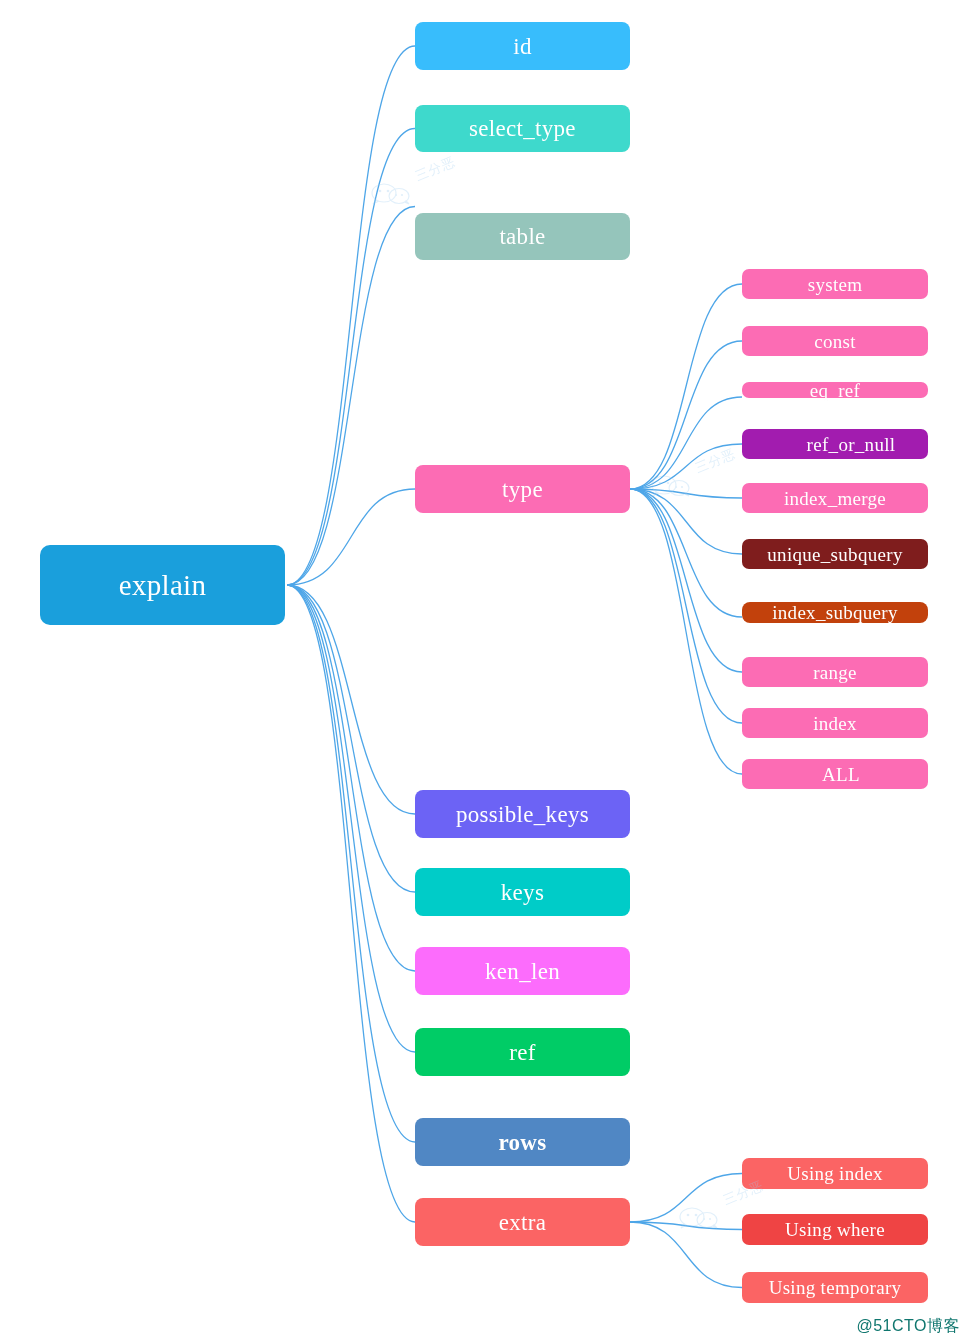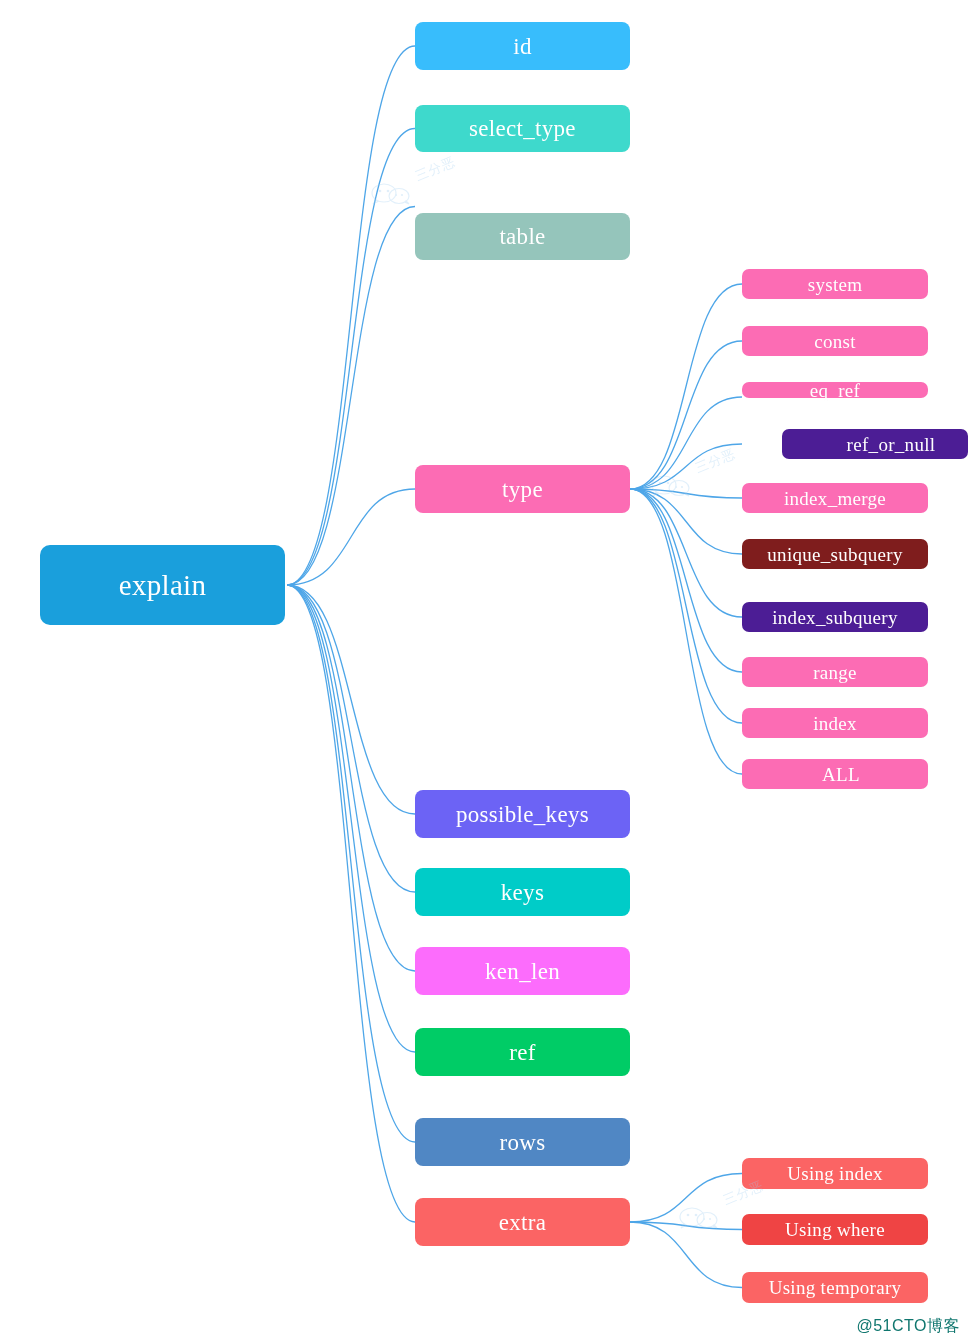--- a/index.html
+++ b/index.html
@@ -133,30 +133,30 @@
       </div>
       <div class="node leaf" style="left: 742px; top: 269px; width: 186px; height: 30px; background: rgb(252, 108, 180);">
         <span>system</span>
       </div>
       <div class="node leaf" style="left: 742px; top: 326px; width: 186px; height: 30px; background: rgb(252, 108, 180);">
         <span>const</span>
       </div>
       <div class="node leaf" style="left: 742px; top: 382px; width: 186px; height: 16px; background: rgb(252, 108, 180);">
         <span>eq_ref</span>
       </div>
-      <div class="node leaf" style="left: 782px; top: 429px; width: 186px; height: 30px; background: #4c1d95; padding-left: 32px;">
+      <div class="node leaf" style="left: 742px; top: 429px; width: 186px; height: 30px; background: #a21caf; padding-left: 32px;">
         <span>ref_or_null</span>
       </div>
       <div class="node leaf" style="left: 742px; top: 483px; width: 186px; height: 30px; background: rgb(252, 108, 180);">
         <span>index_merge</span>
       </div>
       <div class="node leaf" style="left: 742px; top: 539px; width: 186px; height: 30px; background: #7f1d1d;">
         <span>unique_subquery</span>
       </div>
-      <div class="node leaf" style="left: 742px; top: 602px; width: 186px; height: 30px; background: #4c1d95;">
+      <div class="node leaf" style="left: 742px; top: 602px; width: 186px; height: 21px; background: #c2410c; border-radius: 8px;">
         <span>index_subquery</span>
       </div>
       <div class="node leaf" style="left: 742px; top: 657px; width: 186px; height: 30px; background: rgb(252, 108, 180);">
         <span>range</span>
       </div>
       <div class="node leaf" style="left: 742px; top: 708px; width: 186px; height: 30px; background: rgb(252, 108, 180);">
         <span>index</span>
       </div>
       <div class="node leaf" style="left: 742px; top: 759px; width: 186px; height: 30px; background: rgb(252, 108, 180); padding-left: 12px;">
         <span>ALL</span>
@@ -166,21 +166,21 @@
       </div>
       <div class="node branch" style="left: 415px; top: 868px; width: 215px; height: 48px; background: rgb(0, 204, 200);">
         <span>keys</span>
       </div>
       <div class="node branch" style="left: 415px; top: 947px; width: 215px; height: 48px; background: rgb(252, 108, 252);">
         <span>ken_len</span>
       </div>
       <div class="node branch" style="left: 415px; top: 1028px; width: 215px; height: 48px; background: rgb(0, 204, 102);">
         <span>ref</span>
       </div>
-      <div class="node branch" style="left: 415px; top: 1118px; width: 215px; height: 48px; background: rgb(80, 135, 196);">
+      <div class="node branch" style="left: 415px; top: 1118px; width: 215px; height: 48px; background: rgb(80, 135, 196); font-weight: bold;">
         <span>rows</span>
       </div>
       <div class="node branch" style="left: 415px; top: 1198px; width: 215px; height: 48px; background: rgb(251, 100, 100);">
         <span>extra</span>
       </div>
       <div class="node leaf" style="left: 742px; top: 1158px; width: 186px; height: 31px; background: rgb(251, 100, 100);">
         <span>Using index</span>
       </div>
       <div class="node leaf" style="left: 742px; top: 1214px; width: 186px; height: 31px; background: #ef4444;">
         <span>Using where</span>

